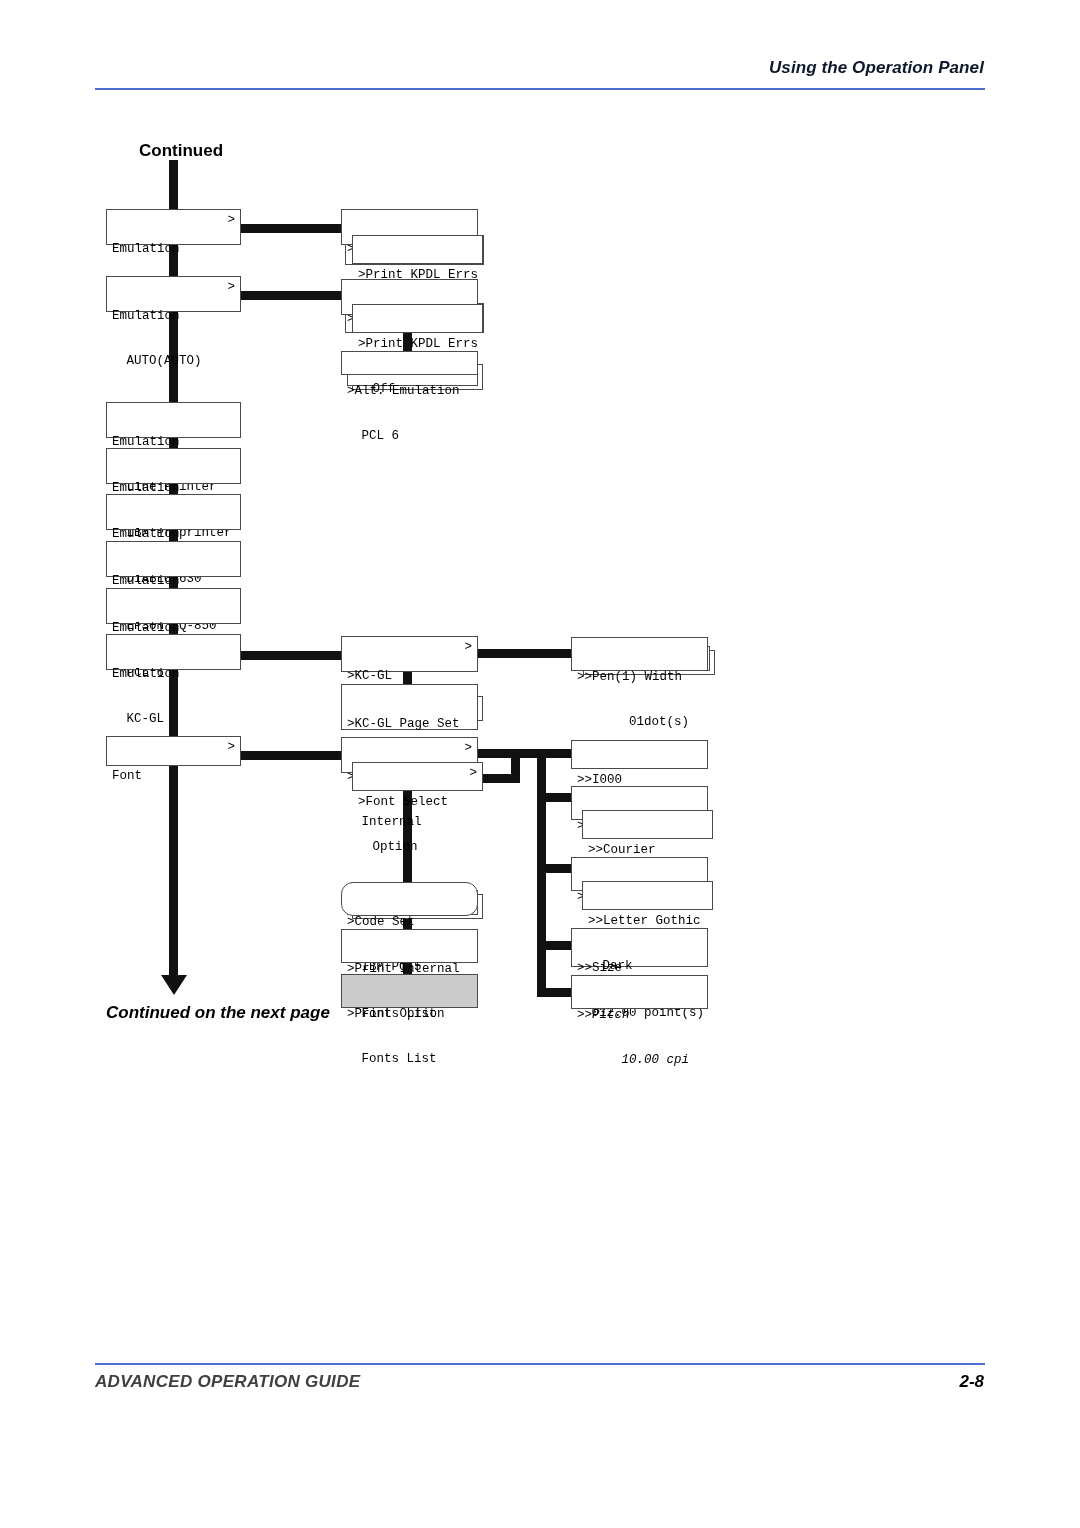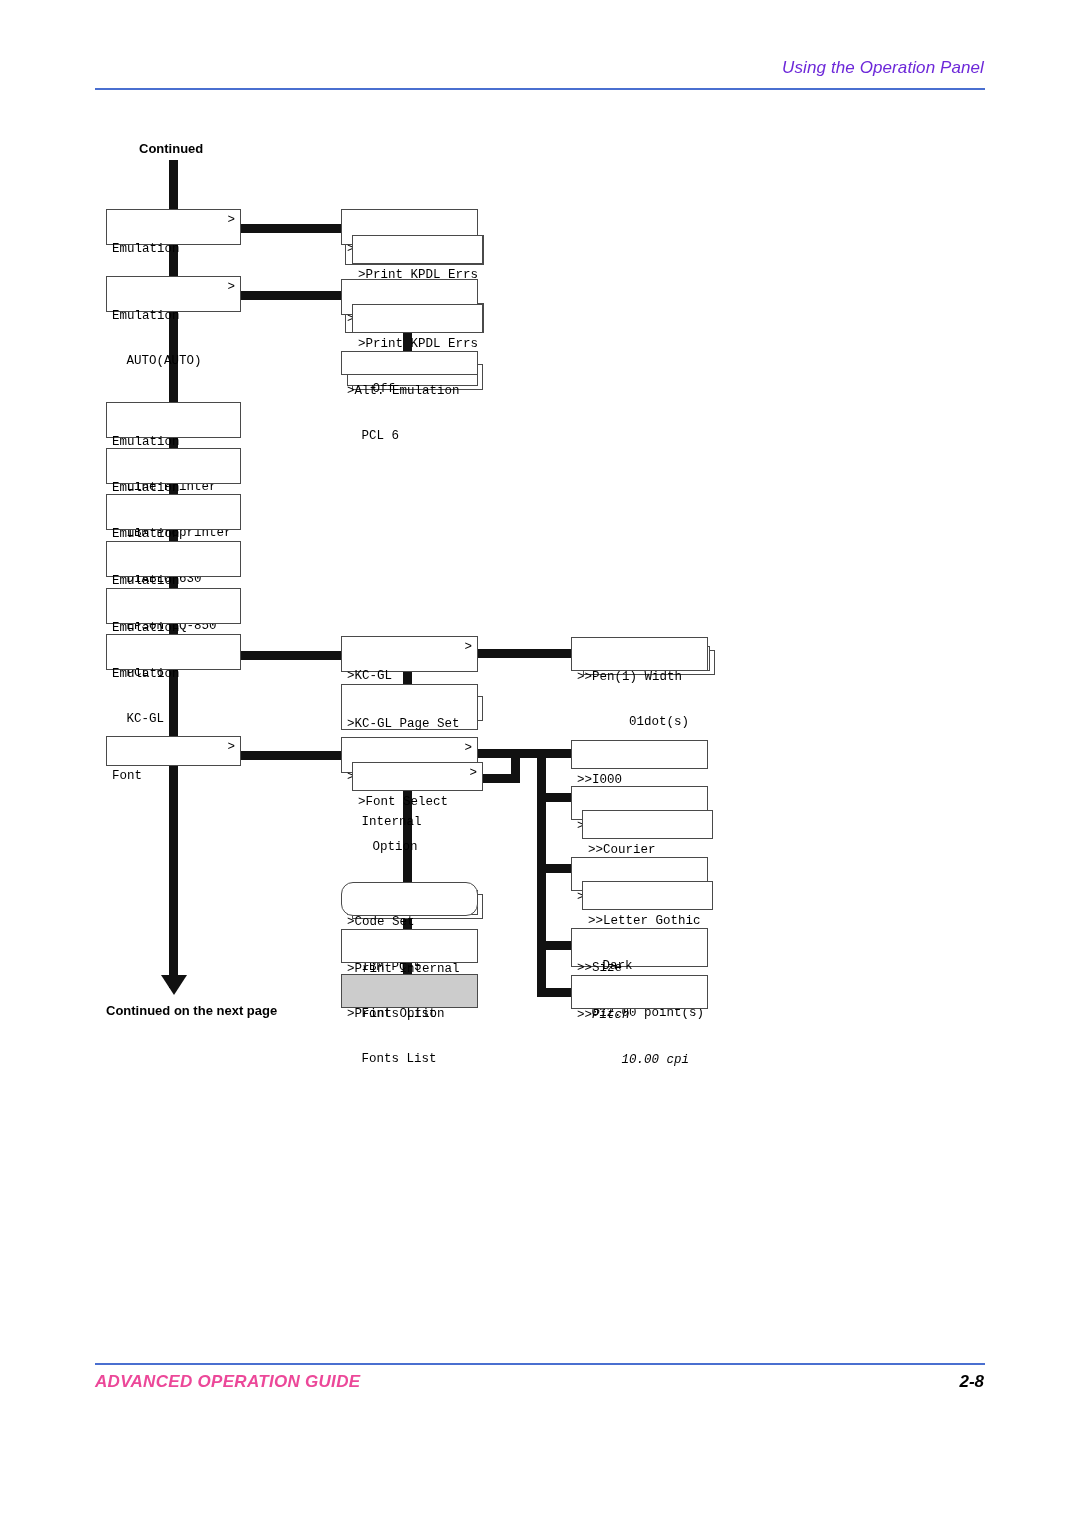--- a/index.html
+++ b/index.html
@@ -9,34 +9,34 @@
     font-family:"Liberation Sans", sans-serif;
     position:relative;
     overflow:hidden;
   }
   .page{position:absolute;left:0;top:0;width:1080px;height:1528px;}
 
   
   .hdr-text{
     position:absolute; right:96px; top:58px;
     font-family:"Liberation Sans", sans-serif;
-    font-style:italic; font-weight:normal; font-size:17px;
-    color:#6d28d9; letter-spacing:.1px; white-space:nowrap;
+    font-style:italic; font-weight:bold; font-size:17px;
+    color:#0f172a; letter-spacing:.1px; white-space:nowrap;
   }
   .hdr-rule{
     position:absolute; left:95px; top:88px; width:890px; height:2px;
     background:#4a6fd0;
   }
   .ftr-rule{
     position:absolute; left:95px; top:1363px; width:890px; height:2px;
     background:#4a6fd0;
   }
   .ftr-left{
     position:absolute; left:95px; top:1372px;
-    font-style:italic; font-weight:bold; font-size:17px; color:#ec4899;
+    font-style:italic; font-weight:bold; font-size:17px; color:#404040;
     letter-spacing:.3px; white-space:nowrap;
   }
   .ftr-right{
     position:absolute; right:96px; top:1372px;
     font-style:italic; font-weight:bold; font-size:17px; color:#000;
     white-space:nowrap;
   }
 
   
   .lcd{
@@ -83,33 +83,33 @@
     width:0;height:0;
     border-left:13px solid transparent;
     border-right:13px solid transparent;
     border-top:20px solid #111111;
     z-index:6;
   }
 
   .caption{
     position:absolute;
     font-family:"Liberation Sans",sans-serif;
-    font-weight:bold; font-size:13px; color:#000; white-space:nowrap;
+    font-weight:bold; font-size:17px; color:#000; white-space:nowrap;
   }
 </style>
 </head>
 <body>
 
 <div class="page">
 
   <div class="hdr-text">Using the Operation Panel</div>
   <div class="hdr-rule"></div>
 
   <div class="caption" style="left:139px;top:141px;">Continued</div>
-  <div class="caption" style="left:106px;top:1003px;">Continued on the next page</div>
+  <div class="caption" style="left:106px;top:1003px;font-style:italic;">Continued on the next page</div>
 
   <div class="bar v" style="left:169px;top:160px;height:828px;"></div>
   <div class="arrowhead" style="left:161px;top:975px;"></div>
 
   <div class="bar h" style="left:238px;top:224px;width:106px;"></div>
   <div class="bar h" style="left:238px;top:291px;width:106px;"></div>
   <div class="bar h" style="left:238px;top:651px;width:106px;"></div>
   <div class="bar h" style="left:238px;top:751px;width:106px;"></div>
 
   <div class="deck" style="left:345px;top:235px;width:139px;height:30px;"></div>

